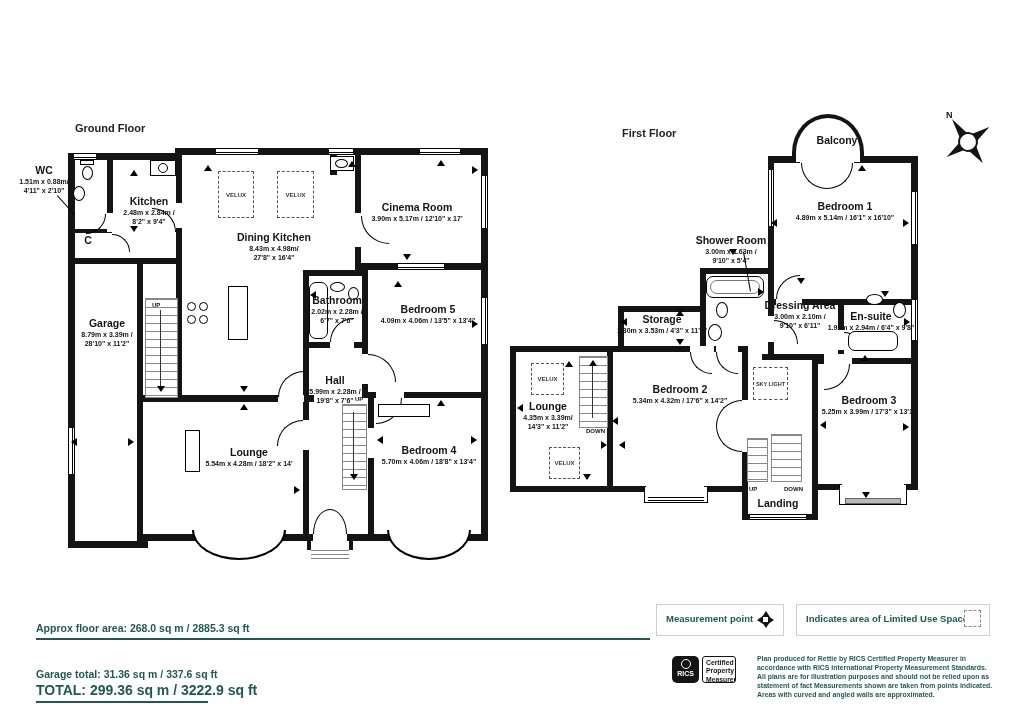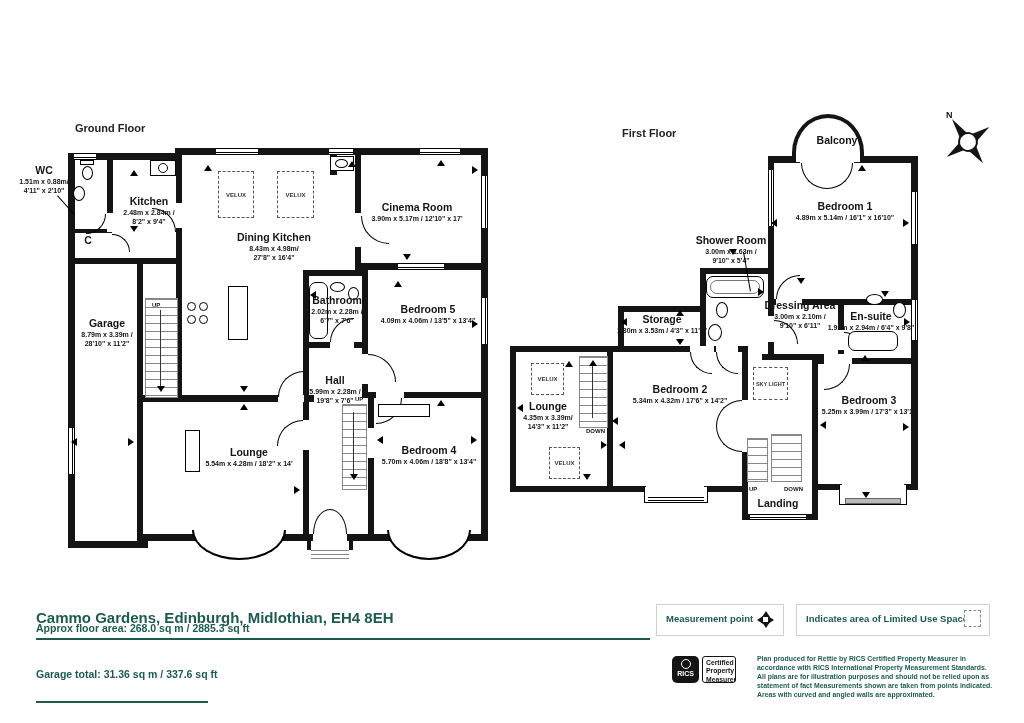--- a/index.html
+++ b/index.html
@@ -368,37 +368,37 @@
   <div class="tl2" style="left:612px;top:417px"></div>
   <div class="tl2" style="left:517px;top:404px"></div>
   <div class="tu" style="left:565px;top:361px"></div>
   <div class="td" style="left:583px;top:474px"></div>
   <div class="tr2" style="left:601px;top:441px"></div>
   <div class="tl2" style="left:619px;top:441px"></div>
   <div class="tl2" style="left:820px;top:421px"></div>
   <div class="tr2" style="left:903px;top:423px"></div>
   <div class="td" style="left:862px;top:492px"></div>
 
-  <div style="position:absolute;left:36px;top:609px;font-size:15px;font-weight:bold" class="teal">Cammo Gardens, Edinburgh, Midlothian, EH4 8EH</div>
   <div class="rule" style="left:36px;top:638px;width:614px"></div>
 
   <div class="legendbox" style="left:656px;top:604px;width:126px;height:30px"></div>
   <div class="legendtext" style="left:666px;top:613px">Measurement point</div>
   <div class="mp" style="left:757px;top:611px">
     <div class="tu" style="left:5px;top:0px;border-bottom-color:#141414"></div>
     <div class="td" style="left:5px;top:11px;border-top-color:#141414"></div>
     <div class="tl2" style="left:0px;top:5px;border-right-color:#141414"></div>
     <div class="tr2" style="left:11px;top:5px;border-left-color:#141414"></div>
   </div>
   <div class="legendbox" style="left:796px;top:604px;width:192px;height:30px"></div>
   <div class="legendtext" style="left:806px;top:613px">Indicates area of  Limited Use Space</div>
   <div class="dashsq" style="left:964px;top:610px;width:15px;height:15px"></div>
 
   <div class="footline" style="left:36px;top:622px">Approx floor area: 268.0 sq m / 2885.3 sq ft</div>
   <div class="footline" style="left:36px;top:668px">Garage total: 31.36 sq m / 337.6 sq ft</div>
+  <div class="footline" style="left:36px;top:682px;font-size:14px">TOTAL: 299.36 sq m / 3222.9 sq ft</div>
   <div class="rule" style="left:36px;top:701px;width:172px"></div>
 
   <div class="ricsbox" style="left:672px;top:656px;width:27px;height:27px">
     <div style="width:10px;height:10px;border:1.5px solid #fff;border-radius:50%;margin:3px auto 0;box-sizing:border-box"></div>
     <div style="font-size:7px;font-weight:bold;margin-top:1px">RICS</div>
   </div>
   <div class="certbox" style="left:702px;top:656px;width:34px;height:27px">
     <span style="display:block">Certified</span>
     <span style="display:block">Property</span>
     <span style="display:block">Measurer</span>

